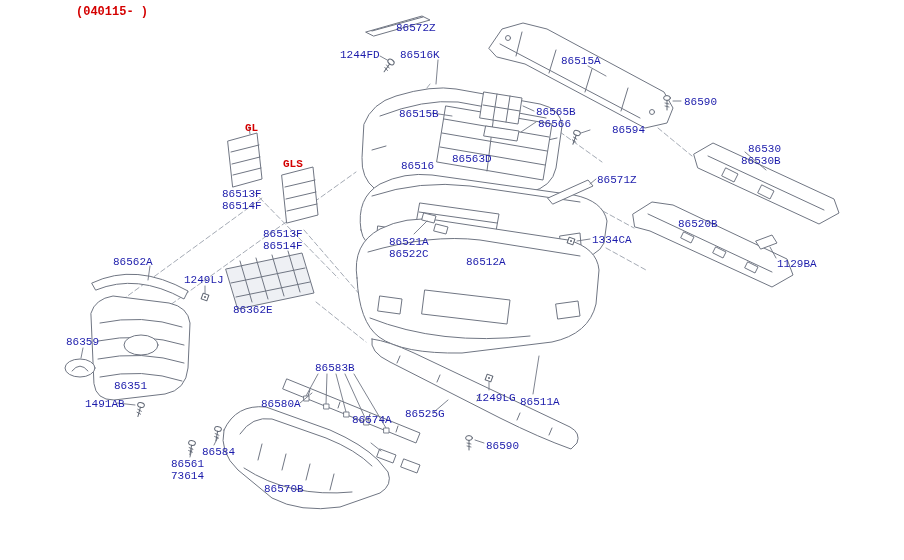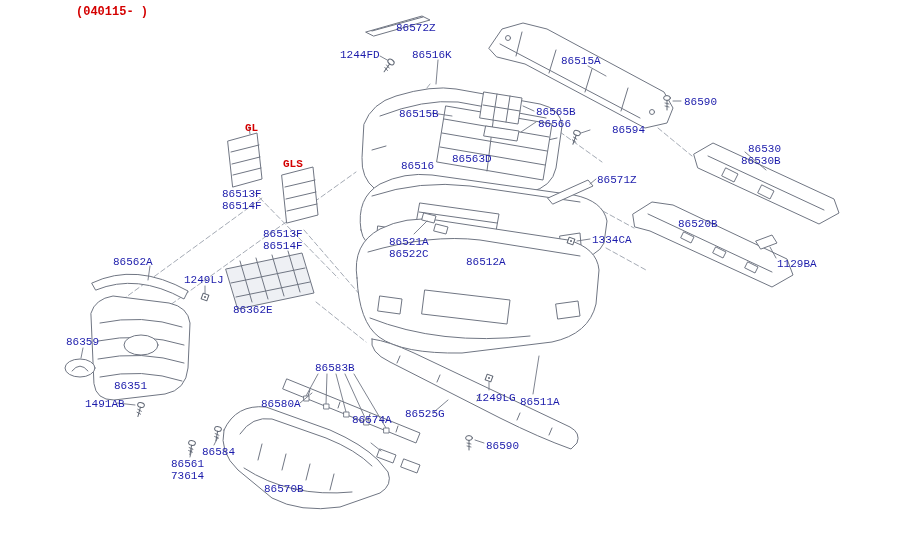--- a/index.html
+++ b/index.html
@@ -234,21 +234,21 @@
         <use href="#screw" transform="translate(469,438)"></use>
       </g>
 
     </g>
   </svg>
 
   <div class="label-layer">
       <div class="part-label" style="left: 76px; top: 6px; color: rgb(212, 0, 0); font-weight: bold; font-size: 12px;">(040115- )</div>
       <div class="part-label" style="left: 396px; top: 22px; color: rgb(27, 27, 171);">86572Z</div>
       <div class="part-label" style="left: 325px; top: 49px; color: rgb(27, 27, 171); margin-left: 15px;">1244FD</div>
-      <div class="part-label" style="left: 412px; top: 49px; color: rgb(27, 27, 171);">86516K</div>
+      <div class="part-label" style="left: 400px; top: 49px; color: rgb(27, 27, 171);">86516K</div>
       <div class="part-label" style="left: 561px; top: 55px; color: rgb(27, 27, 171);">86515A</div>
       <div class="part-label" style="left: 684px; top: 96px; color: rgb(27, 27, 171);">86590</div>
       <div class="part-label" style="left: 536px; top: 106px; color: rgb(27, 27, 171);">86565B</div>
       <div class="part-label" style="left: 538px; top: 118px; color: rgb(27, 27, 171);">86566</div>
       <div class="part-label" style="left: 612px; top: 124px; color: rgb(27, 27, 171); text-align: right;">86594</div>
       <div class="part-label" style="left: 399px; top: 108px; color: rgb(27, 27, 171);">86515B</div>
       <div class="part-label" style="left: 401px; top: 120px; color: rgb(27, 27, 171); margin-top: 40px;">86516</div>
       <div class="part-label" style="left: 452px; top: 153px; color: rgb(27, 27, 171);">86563D</div>
       <div class="part-label" style="left: 748px; top: 143px; color: rgb(27, 27, 171);">86530</div>
       <div class="part-label" style="left: 741px; top: 155px; color: rgb(27, 27, 171); text-align: right;">86530B</div>

